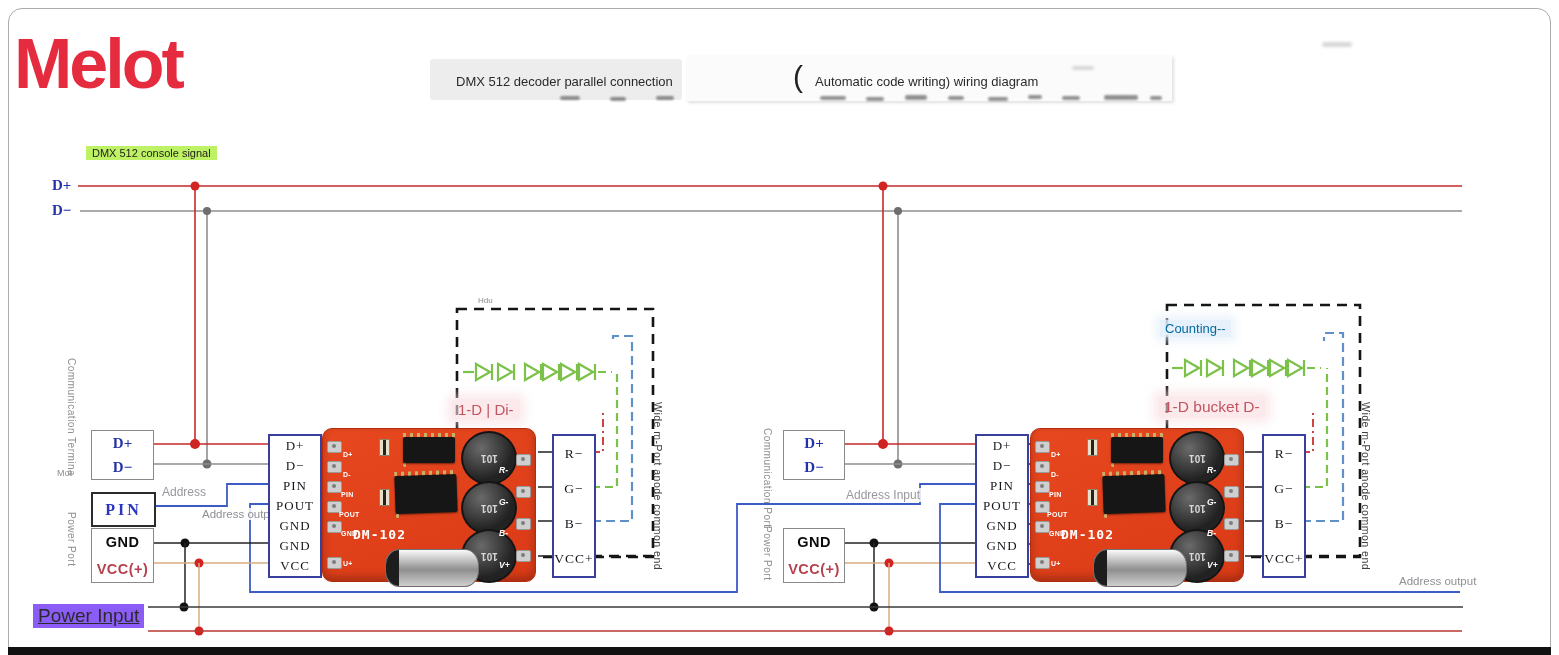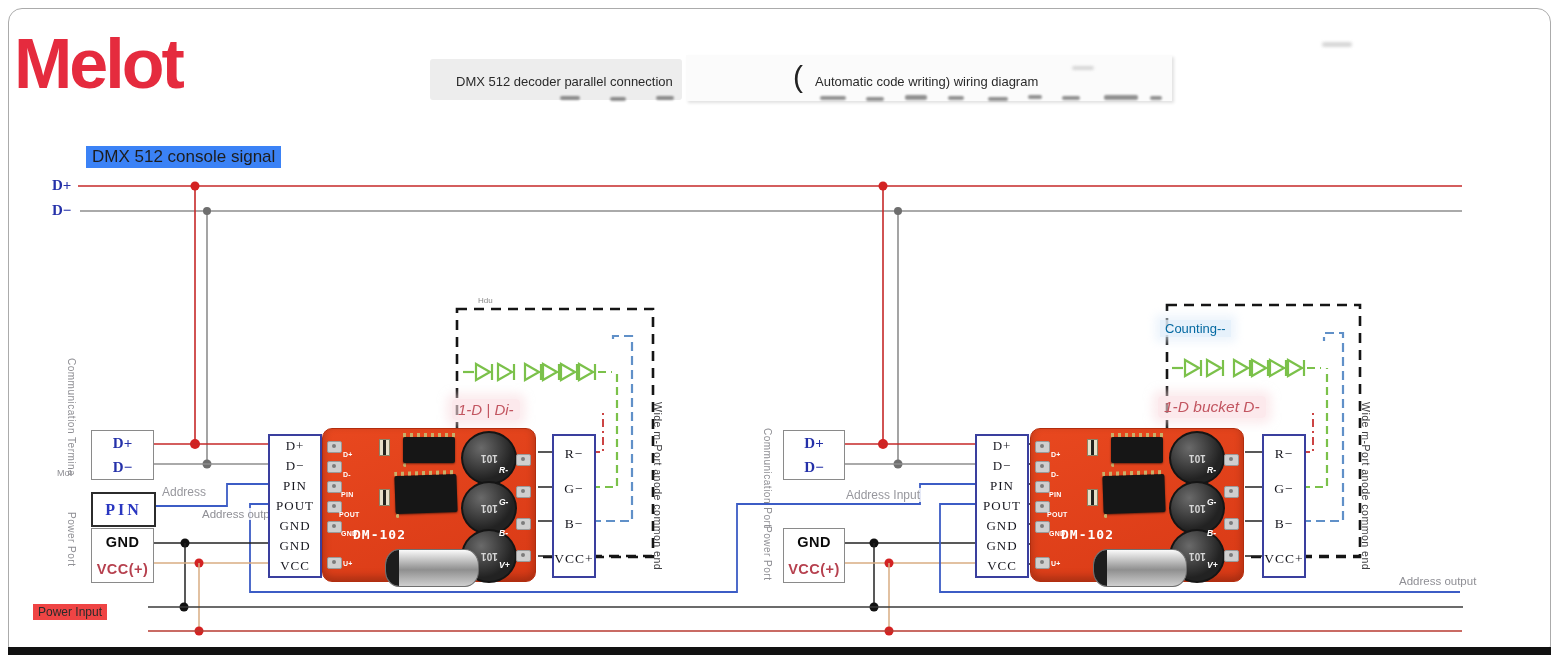--- a/index.html
+++ b/index.html
@@ -9,43 +9,43 @@
   #frame{left:8px;top:8px;width:1541px;height:640px;border:1px solid #ababab;
          border-radius:14px 14px 4px 4px;}
   #bottom-bar{left:8px;top:647px;width:1543px;height:8px;background:#111;}
   #logo{left:14px;top:24px;font-size:70px;font-weight:700;color:#e52b3e;letter-spacing:-3px;}
   .titlebox{background:#ededed;border-radius:3px;}
   .whitebox{background:#fbfbfb;box-shadow:2px 2px 3px rgba(0,0,0,.12);}
   .titletext{font-size:13px;color:#2a2a2a;white-space:nowrap;}
   .paren{font-size:30px;font-weight:300;color:#222;}
   .smudge{background:#3a3a3a;filter:blur(1.2px);opacity:.55;border-radius:2px;}
   .graysmudge{background:#bdbdbd;filter:blur(1.5px);opacity:.6;border-radius:2px;}
-  #console-label{font-size:17px;color:#1d1d1d;background:#3b82f6;padding:1px 6px;}
-  #power-input{font-size:12px;color:#2b2b2b;background:#ef4444;padding:1px 5px;}
+  #console-label{font-size:11px;color:#1d1d1d;background:#bef264;padding:1px 6px;}
+  #power-input{font-size:19px;color:#2b2b2b;background:#8b5cf6;padding:1px 5px;text-decoration:underline;}
   .railtag{font-family:"Liberation Serif",serif;font-size:15px;font-weight:700;color:#2531a9;}
   .vtext{writing-mode:vertical-rl;color:#8e8e93;font-size:10px;letter-spacing:.5px;white-space:nowrap;}
   .widetext{writing-mode:vertical-rl;color:#3f3f42;font-size:10.5px;letter-spacing:.5px;white-space:nowrap;}
   .iobox{border:1.5px solid #8a8a8a;background:#fff;display:flex;flex-direction:column;
          justify-content:space-around;align-items:center;}
   .iobox .lbl{font-family:"Liberation Serif",serif;font-size:15px;font-weight:700;color:#2531a9;}
   .pinbox{border:2px solid #2b2b2b;background:#fff;display:flex;justify-content:center;align-items:center;}
   .pinbox .lbl{font-family:"Liberation Serif",serif;font-size:16px;font-weight:700;color:#2936c0;letter-spacing:3px;}
   .pwrbox{border:1.5px solid #8a8a8a;background:#fff;display:flex;flex-direction:column;
           justify-content:space-around;align-items:center;}
   .gnd{font-size:14.5px;font-weight:800;color:#0a0a0a;letter-spacing:.5px;}
   .vcc{font-size:14.5px;font-weight:800;color:#b6404e;letter-spacing:.5px;}
   .conn{border:2px solid #3a3f9e;background:#fff;display:flex;flex-direction:column;}
   .conn .pin{height:20px;display:flex;align-items:center;justify-content:center;
              font-family:"Liberation Serif",serif;font-size:13px;color:#15151d;letter-spacing:1px;}
   .conn4 .pin{height:35px;font-size:13.5px;}
   .glabel{color:#97979d;font-size:12px;background:rgba(255,255,255,.85);padding:0 2px;white-space:nowrap;}
   .glabel.sm{font-size:11.5px;color:#8f8f95;}
   .caption{font-size:16.5px;color:#8f3a46;line-height:1.15;background:rgba(255,255,255,.93);padding:1px 4px;}
   .capnote{font-size:8px;color:#8a8a8a;}
-  .chan{font-size:15px;color:#c25560;padding:2px 6px;border-radius:4px;white-space:nowrap;font-style:italic;}
+  .chan{font-size:15px;color:#c25560;padding:2px 6px;border-radius:4px;white-space:nowrap;}
   .pinkstreak{background:rgba(250,219,224,.6);box-shadow:0 0 8px 6px rgba(250,219,224,.5);}
   .bluecap{font-size:13px;color:#0369a1;background:rgba(226,239,250,.85);
            box-shadow:0 0 8px 5px rgba(226,239,250,.6);padding:1px 5px;white-space:nowrap;}
   
   .board{width:212px;height:152px;background:linear-gradient(160deg,#e8481f,#d93a16);
          border:1px solid #b22d0e;border-radius:10px;box-shadow:inset 0 -4px 8px rgba(0,0,0,.25);}
   .board *{position:absolute;}
   .pad{width:13px;height:10px;background:#cfcfcf;border:1px solid #9a9a9a;border-radius:2px;}
   .pad::after{content:"";position:absolute;left:3.5px;top:2px;width:4px;height:4px;
               border-radius:50%;background:#7c7c7c;}

